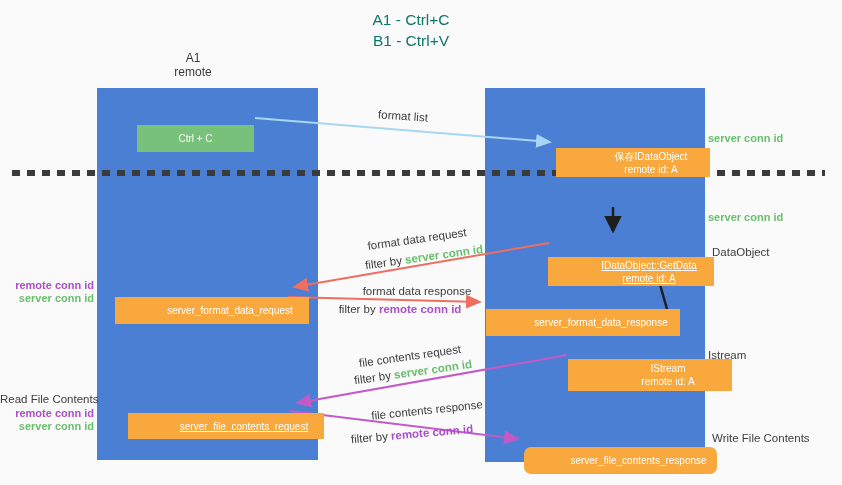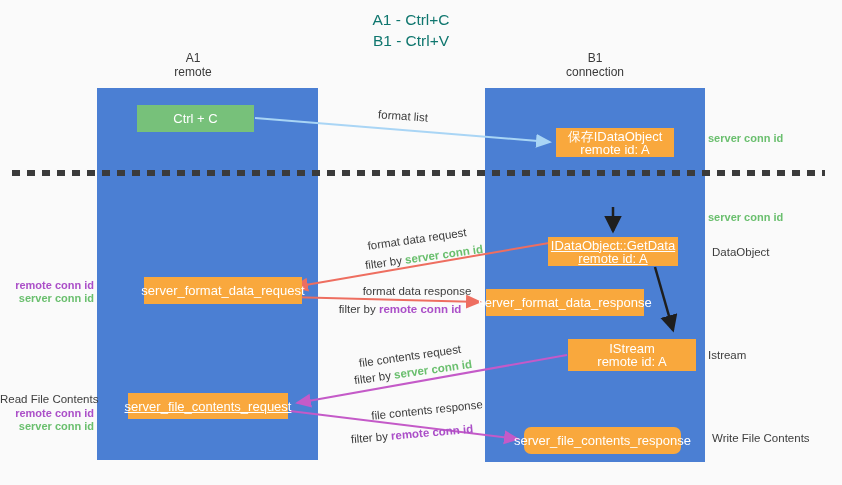--- a/index.html
+++ b/index.html
@@ -14,25 +14,26 @@
     text-align:center; font-size:15.5px; line-height:21px; color:#0f766e;
   }
   .col-header {
     position:absolute; width:220px; text-align:center;
     font-size:12px; line-height:14px; color:#3a3a3a;
   }
   .column { position:absolute; background:#4b7fd3; }
   .box {
     position:absolute; display:flex; flex-direction:column;
     align-items:center; justify-content:center;
-    color:#ffffff; font-size:13px; line-height:13px; text-align:center;
+    color:#ffffff; font-size:10px; line-height:13px; text-align:center;
     white-space:nowrap;
+    margin-top:20px;
   }
   .green  { background:#77c17a; }
-  .orange { background:#f9a83d; }
+  .orange { background:#f9a83d;padding-left:36px; }
   .mid-label {
     position:absolute; white-space:nowrap; font-size:11.5px; color:#3d3d3d;
     transform:translate(-50%,-50%) rotate(var(--rot,0deg));
   }
   .side-label { position:absolute; white-space:nowrap; font-size:11.5px; color:#3d3d3d; }
   .left-label { position:absolute; left:0; width:94px; text-align:right; white-space:nowrap; font-size:11px; }
   .c-green  { color:#6abf6e; font-weight:bold; }
   .c-purple { color:#ab4fc8; font-weight:bold; }
   .bold-label { font-weight:bold; font-size:11px; }
   svg.overlay { position:absolute; left:0; top:0; pointer-events:none; }
@@ -43,24 +44,20 @@
 <div class="canvas">
 
   <div class="title">
     <div>A1 - Ctrl+C</div>
     <div>B1 - Ctrl+V</div>
   </div>
 
   <div class="col-header" style="left:83px; top:51px;">
     <div>A1</div>
     <div>remote</div>
-  </div>
-  <div class="col-header" style="left:485px; top:51px;">
-    <div>B1</div>
-    <div>connection</div>
   </div>
 
   <div class="column" style="left:97px; top:88px; width:221px; height:372px;"></div>
   <div class="column" style="left:485px; top:88px; width:220px; height:374px;"></div>
 
   <svg class="overlay" width="842" height="485">
     <defs>
       <marker id="ah-blue" markerWidth="9" markerHeight="8" refX="7" refY="3.5" orient="auto">
           <path d="M0,0 L8,3.5 L0,7 z" fill="#a9d5f5"></path>
         </marker>
@@ -92,21 +89,21 @@
     <span>保存IDataObject</span>
     <span>remote id: A</span>
   </div>
 
 
   <div class="box orange" style="left:548px; top:237px; width:130px; height:29px;text-decoration:underline;">
     <span>IDataObject::GetData</span>
     <span>remote id: A</span>
   </div>
 
-  <div class="box orange" style="left:144px; top:277px; width:158px; height:27px;">
+  <div class="box orange" style="left:115px; top:277px; width:158px; height:27px;">
     <span>server_format_data_request</span>
   </div>
 
   <div class="box orange" style="left:486px; top:289px; width:158px; height:27px;">
     <span>server_format_data_response</span>
   </div>
 
   <div class="box orange" style="left:568px; top:339px; width:128px; height:32px;">
     <span>IStream</span>
     <span>remote id: A</span>

